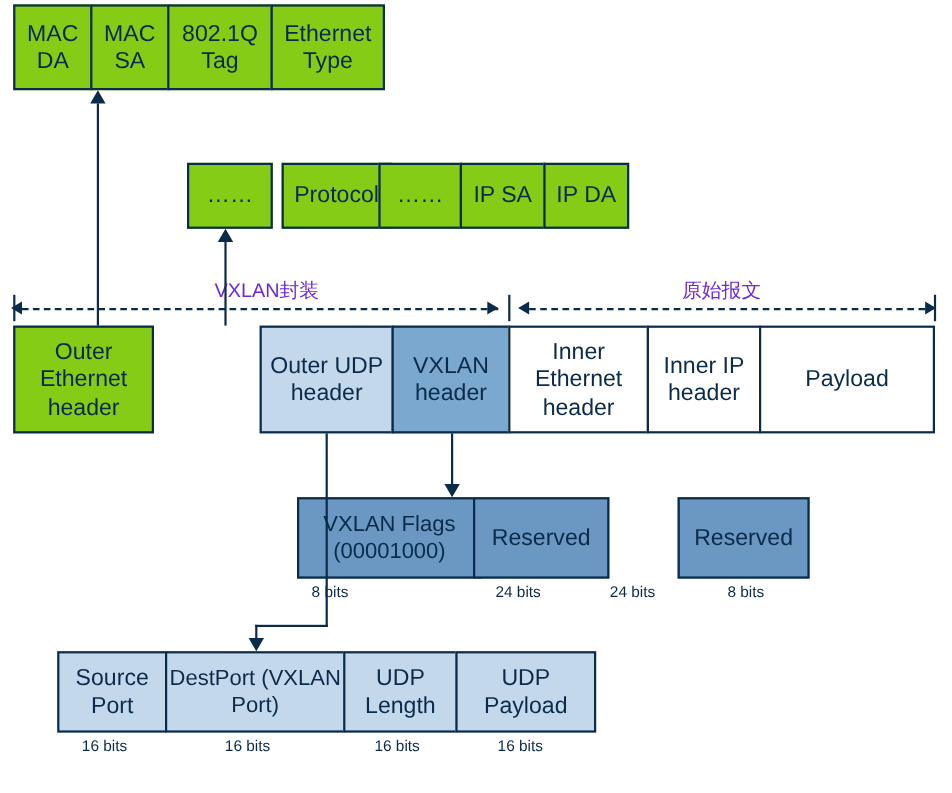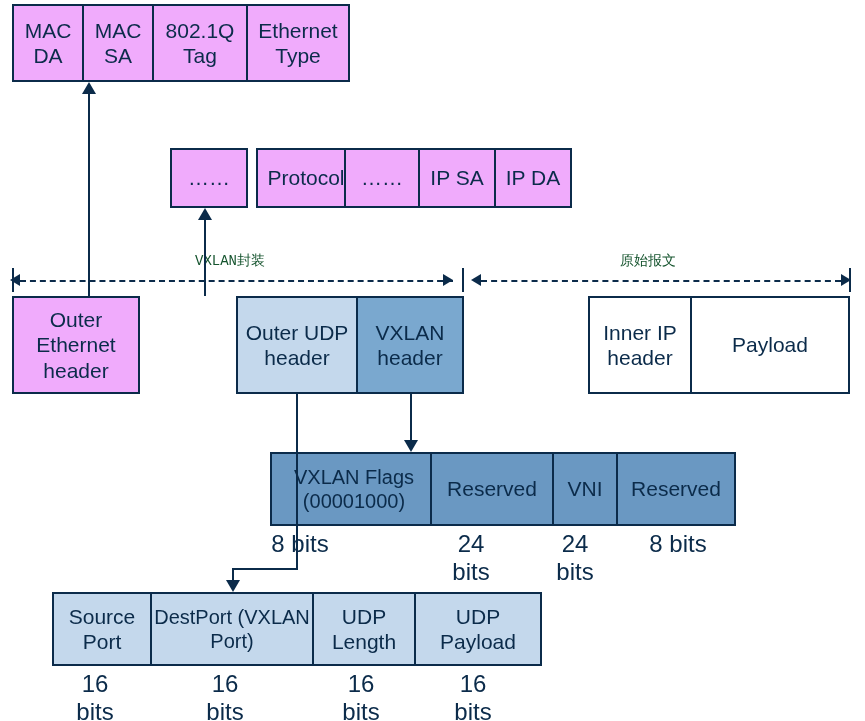--- a/index.html
+++ b/index.html
@@ -1,32 +1,32 @@
 <!DOCTYPE html>
 <html><head>
 <meta charset="utf-8">
 <style>
   html,body{margin:0;padding:0;background:#fff;font-family:Arial,"Helvetica Neue",Helvetica,sans-serif;color:#0b2b4a;}
   .canvas{position:relative;width:865px;height:721px;}
   .box{position:absolute;border:2px solid #0b2b4a;display:flex;align-items:center;justify-content:center;text-align:center;line-height:1.2;font-size:21px;box-sizing:border-box;background:#fff;}
-  .sub{position:absolute;font-size:24px;color:#0b2b4a;text-align:center;}
+  .sub{position:absolute;font-size:14px;color:#0b2b4a;text-align:center;}
   
-  .c-pale{background:#f0abfc;}
+  .c-pale{background:#84cc16;}
   .c-lblue{background:#c4d8ec;}
   .c-blue{background:#7aa8cf;}
   .c-dblue{background:#6a98c2;}
   
   .line{position:absolute;background:#0b2b4a;}
   .arrow-up{position:absolute;width:0;height:0;border-left:7px solid transparent;border-right:7px solid transparent;border-bottom:12px solid #0b2b4a;}
   .arrow-down{position:absolute;width:0;height:0;border-left:7px solid transparent;border-right:7px solid transparent;border-top:12px solid #0b2b4a;}
   .arrow-left-sm{position:absolute;width:0;height:0;border-top:6px solid transparent;border-bottom:6px solid transparent;border-right:10px solid #0b2b4a;}
   .arrow-right-sm{position:absolute;width:0;height:0;border-top:6px solid transparent;border-bottom:6px solid transparent;border-left:10px solid #0b2b4a;}
   .dashed-h{position:absolute;border-top:2px dashed #0b2b4a;height:0;}
   .tick{position:absolute;width:2px;background:#0b2b4a;}
-  .label{position:absolute;font-size:14px;color:#14532d;font-family:Liberation Mono, monospace;}
+  .label{position:absolute;font-size:18px;color:#6d28d9;}
 </style>
 </head>
 <body>
 
 <div class="canvas">
 
   <div class="box c-pale" style="left:12px;top:4px;width:72px;height:78px;">MAC DA</div>
   <div class="box c-pale" style="left:82px;top:4px;width:72px;height:78px;">MAC SA</div>
   <div class="box c-pale" style="left:152px;top:4px;width:96px;height:78px;">802.1Q Tag</div>
   <div class="box c-pale" style="left:246px;top:4px;width:104px;height:78px;">Ethernet Type</div>
@@ -46,26 +46,26 @@
   <div class="arrow-right-sm" style="left:841px;top:274px;"></div>
   <div class="tick" style="left:12px;top:268px;height:24px;"></div>
   <div class="tick" style="left:849px;top:268px;height:24px;"></div>
 
   <div class="label" style="left:195px;top:252px;">VXLAN封装</div>
   <div class="label" style="left:620px;top:252px;">原始报文</div>
 
   <div class="box c-pale" style="left:12px;top:296px;width:128px;height:98px;">Outer Ethernet header</div>
   <div class="box c-lblue" style="left:236px;top:296px;width:122px;height:98px;">Outer UDP header</div>
   <div class="box c-blue" style="left:356px;top:296px;width:108px;height:98px;">VXLAN header</div>
+  <div class="box" style="left:462px;top:296px;width:128px;height:98px;">Inner Ethernet header</div>
   <div class="box" style="left:588px;top:296px;width:104px;height:98px;">Inner IP header</div>
   <div class="box" style="left:690px;top:296px;width:160px;height:98px;">Payload</div>
 
   <div class="box c-dblue" style="left:270px;top:452px;width:168px;height:74px;font-size:20px;">VXLAN Flags (00001000)</div>
   <div class="box c-dblue" style="left:430px;top:452px;width:124px;height:74px;">Reserved</div>
-  <div class="box c-dblue" style="left:552px;top:452px;width:66px;height:74px;">VNI</div>
   <div class="box c-dblue" style="left:616px;top:452px;width:120px;height:74px;">Reserved</div>
   <div class="sub" style="left:270px;top:530px;width:60px;">8 bits</div>
   <div class="sub" style="left:436px;top:530px;width:70px;">24 bits</div>
   <div class="sub" style="left:540px;top:530px;width:70px;">24 bits</div>
   <div class="sub" style="left:648px;top:530px;width:60px;">8 bits</div>
 
   <div class="box c-lblue" style="left:52px;top:592px;width:100px;height:74px;">Source Port</div>
   <div class="box c-lblue" style="left:150px;top:592px;width:164px;height:74px;font-size:20px;">DestPort (VXLAN Port)</div>
   <div class="box c-lblue" style="left:312px;top:592px;width:104px;height:74px;text-align:center;">UDP Length</div>
   <div class="box c-lblue" style="left:414px;top:592px;width:128px;height:74px;">UDP Payload</div>

